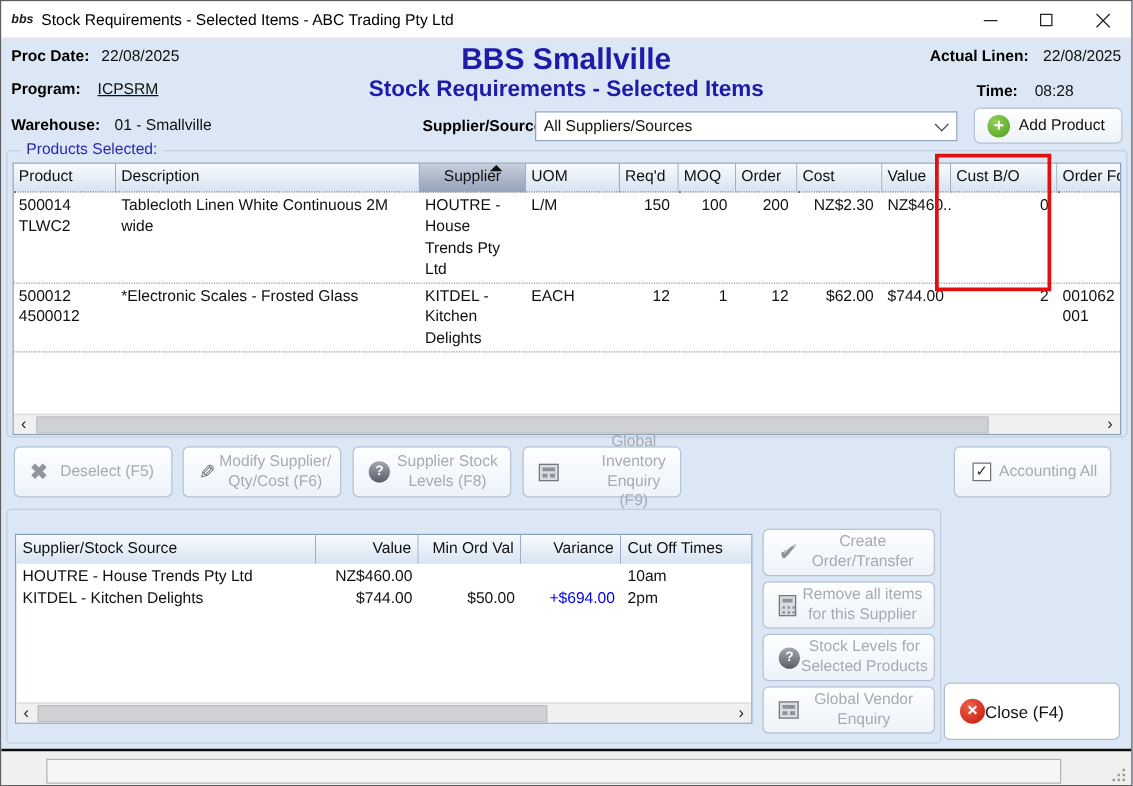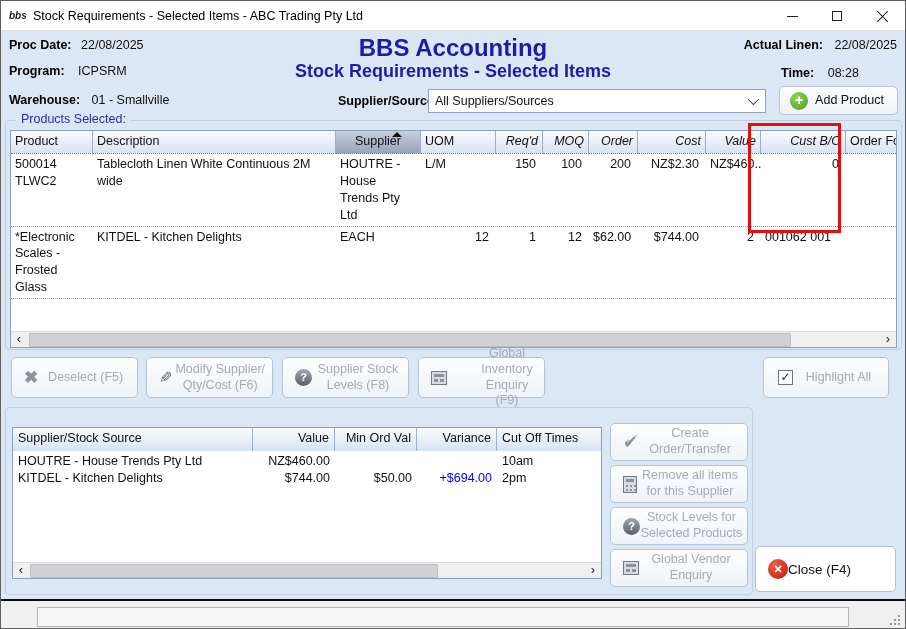--- a/index.html
+++ b/index.html
@@ -39,21 +39,21 @@
 
   
   .groupbox { position:absolute; border:1px solid #c2cedd; border-radius:4px; }
   .legend { position:absolute; top:-9px; left:10px; background:#dce7f5; padding:0 5px; color:#2a2ab0; }
 
   
   .grid { position:absolute; left:4px; top:9px; width:887px; height:218px; background:#fff; border:1px solid #8aa0b8; overflow:hidden; }
   .ghead, .grow { display:grid; grid-template-columns:82px 243px 85px 75px 47px 46px 49px 68px 55px 85px minmax(0,1fr); }
   .ghead { height:23px; }
   .gh { background:linear-gradient(#f8fbfe,#d7e3f2); border-right:1px solid #9db0c6; border-bottom:1px dotted #777; padding:3px 4px 0 4px; position:relative; overflow:hidden; white-space:nowrap; cursor:pointer; }
-  .gh.num { text-align:right;font-style:italic; }
+  .gh.num { text-align:left; }
   .gh.sorted { background:linear-gradient(#c6cfdc,#96a4ba);padding-left:19px; }
   .sort-up { position:absolute; top:1px; left:56px; width:0; height:0; border-left:5px solid transparent; border-right:5px solid transparent; border-bottom:5px solid #111; }
   .grow { min-height:42px; border-bottom:1px dotted #999; cursor:pointer; }
   .gc { padding:2px 4px; white-space:pre-line; line-height:1.35; overflow:hidden; }
   .gc.num { text-align:right; padding-right:7px; white-space:nowrap; }
 
   
   .hscroll { position:absolute; left:0; bottom:0; width:100%; height:16px; background:#f0f0f0; border-top:1px solid #dcdcdc; }
   .hs-arrow { position:absolute; top:0; width:16px; height:16px; text-align:center; line-height:14px; color:#222; font-size:13px; cursor:pointer; }
   .hs-left { left:0; } .hs-right { right:0; }
@@ -120,29 +120,29 @@
         </span>
     </div>
   </div>
 
   <div class="content">
 
     <div class="hrow" style="left:8px; top:7px;">
       <span class="lbl">Proc Date:</span>
       <span style="margin-left:6px;">22/08/2025</span>
     </div>
-    <div class="hrow navy-big" style="left:0; top:3px; width:904px; text-align:center;">BBS Accounting</div>
+    <div class="hrow navy-big" style="left:0; top:3px; width:904px; text-align:center;">BBS Smallville</div>
     <div class="hrow" style="right:8px; top:7px;">
       <span class="lbl">Actual Linen:</span>
       <span style="margin-left:8px;">22/08/2025</span>
     </div>
 
     <div class="hrow" style="left:8px; top:33px;">
       <span class="lbl">Program:</span>
-      <span style="margin-left:10px;">ICPSRM</span>
+      <span style="margin-left:10px;text-decoration:underline;">ICPSRM</span>
     </div>
     <div class="hrow navy-mid" style="left:0; top:30px; width:904px; text-align:center;">Stock Requirements - Selected Items</div>
     <div class="hrow" style="right:46px; top:35px;">
       <span class="lbl">Time:</span>
       <span style="margin-left:10px;">08:28</span>
     </div>
 
     <div class="hrow" style="left:8px; top:62px;">
       <span class="lbl">Warehouse:</span>
       <span style="margin-left:8px;">01 - Smallville</span>
@@ -184,20 +184,22 @@
           <div class="gc num">150</div>
           <div class="gc num">100</div>
           <div class="gc num">200</div>
           <div class="gc num">NZ$2.30</div>
           <div class="gc num">NZ$460...</div>
           <div class="gc num">0</div>
           <div class="gc"></div>
         </div>
 
         <div class="grow">
+          <div class="gc">500012
+4500012</div>
           <div class="gc">*Electronic Scales - Frosted Glass</div>
           <div class="gc">KITDEL - Kitchen Delights</div>
           <div class="gc">EACH</div>
           <div class="gc num">12</div>
           <div class="gc num">1</div>
           <div class="gc num">12</div>
           <div class="gc num">$62.00</div>
           <div class="gc num">$744.00</div>
           <div class="gc num">2</div>
           <div class="gc">001062 001</div>
@@ -227,21 +229,21 @@
       <span class="cap">Supplier Stock
 Levels (F8)</span>
     </div>
     <div class="btn disabled toolbar-btn" style="left:417px;gap:27px;">
       <span class="icon-till"></span>
       <span class="cap">Global Inventory
 Enquiry (F9)</span>
     </div>
     <div class="btn disabled toolbar-btn" style="left:762px; width:126px;">
       <span class="icon-checkbox">✓</span>
-      <span class="cap">Highlight All</span>
+      <span class="cap">Accounting All</span>
     </div>
 
     <div class="groupbox" style="left:4px; top:376px; width:748px; height:188px;">
 
       <div class="stable">
         <div class="shead">
           <div class="sh">Supplier/Stock Source</div>
           <div class="sh num">Value</div>
           <div class="sh num">Min Ord Val</div>
           <div class="sh num">Variance</div>

